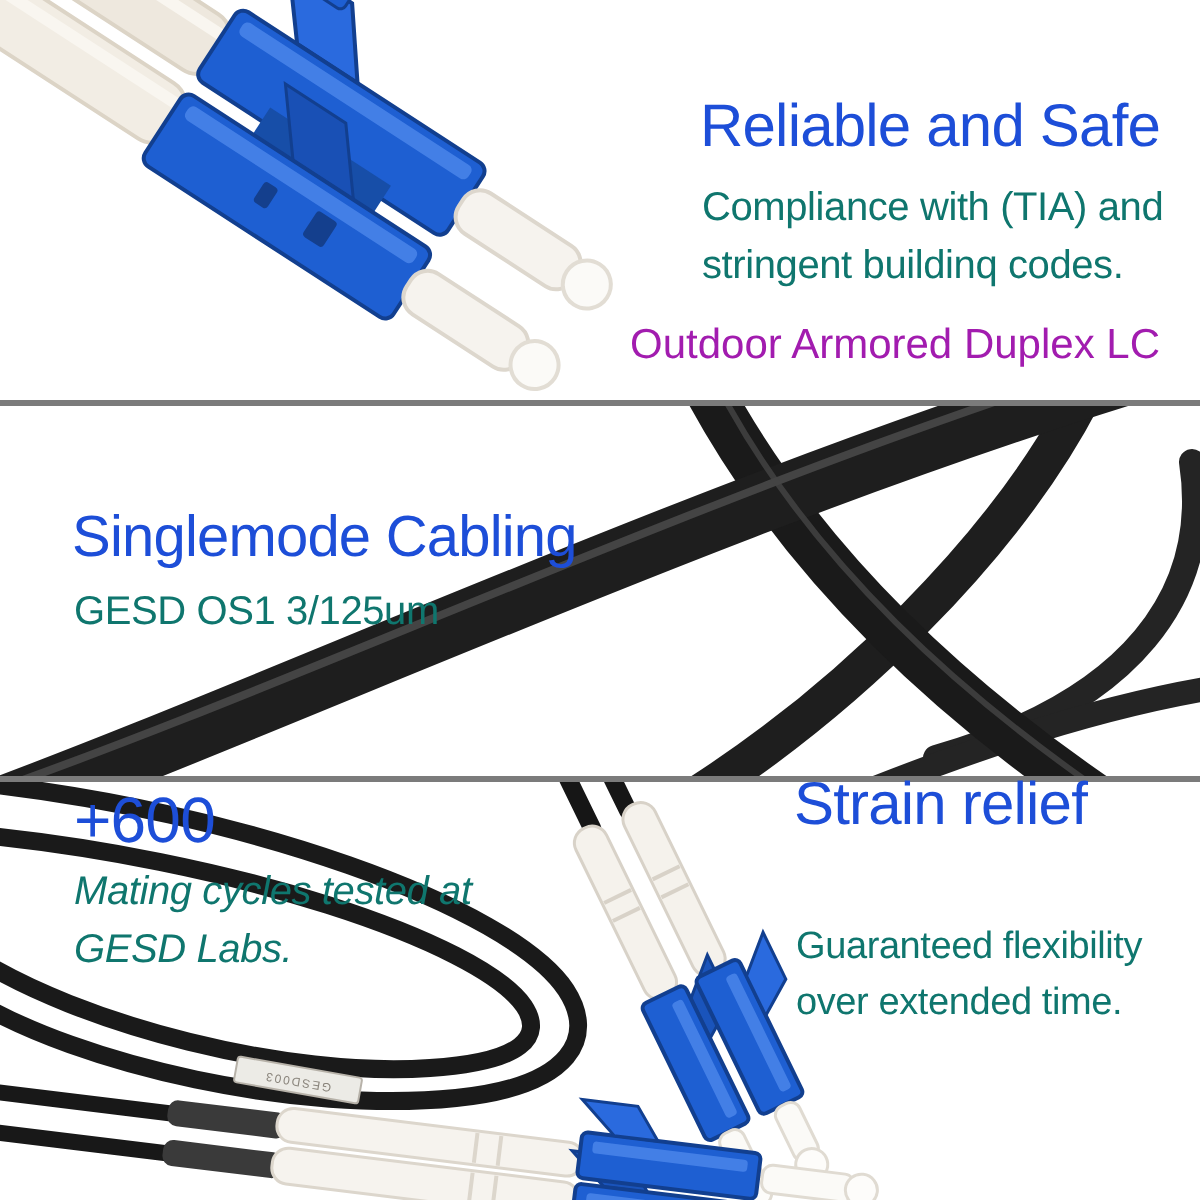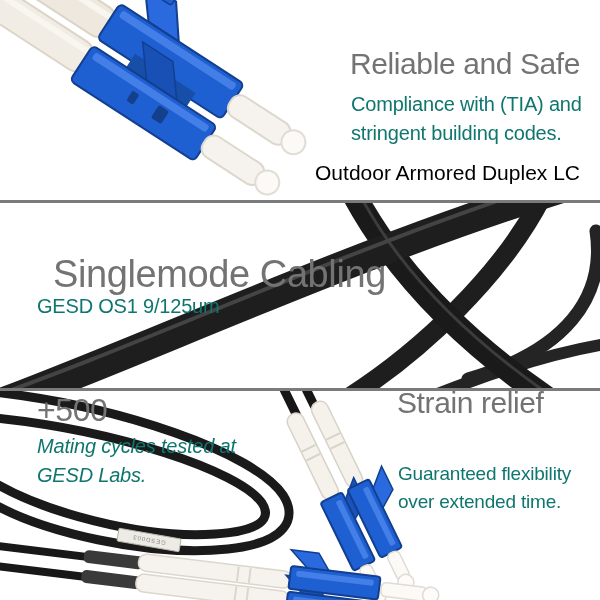--- a/index.html
+++ b/index.html
@@ -1,26 +1,26 @@
 <!DOCTYPE html>
 <html><head>
 <meta charset="utf-8">
 <style>
   html,body{margin:0;padding:0;background:#fff;}
   #stage{
     position:relative;width:600px;height:600px;overflow:hidden;background:#ffffff;
     font-family:"Liberation Sans", sans-serif;
   }
   .divider{position:absolute;left:0;width:600px;height:3px;background:#7b7b7b;z-index:5;}
-  .heading{color:#737373;letter-spacing:-0.4px;z-index:6;position:absolute;white-space:nowrap;}
+  .heading{color:#1d4ed8;letter-spacing:-0.4px;z-index:6;position:absolute;white-space:nowrap;}
   .subtext{color:#0f766e;letter-spacing:-0.2px;z-index:6;position:absolute;white-space:nowrap;}
   #top-heading{left:350px;top:47px;font-size:30px;}
   #top-sub{left:351px;top:90px;font-size:20px;line-height:29px;}
-  #top-caption{right:20px;top:161px;font-size:21px;color:#000000;text-align:right;position:absolute;z-index:6;white-space:nowrap;}
-  #mid-heading{left:36px;top:253px;font-size:38px;margin-left:17px;}
+  #top-caption{right:20px;top:161px;font-size:21px;color:#a21caf;text-align:right;position:absolute;z-index:6;white-space:nowrap;}
+  #mid-heading{left:36px;top:253px;font-size:29px;}
   #mid-sub{left:37px;top:292px;font-size:20px;line-height:28px;}
   #b-left-heading{left:37px;top:392px;font-size:32px;}
   #b-left-sub{left:37px;top:432px;font-size:20px;line-height:29px;font-style:italic;}
   #b-right-heading{left:397px;top:386px;font-size:30px;}
   #b-right-sub{left:398px;top:440px;font-size:19px;line-height:28px;margin-top:20px;}
   .photo{position:absolute;left:0;z-index:1;}
   #cable-tag{
     position:absolute;left:117px;top:533px;width:62px;height:12px;z-index:4;
     background:#ecebe6;border:1px solid #b7b2a9;border-radius:2px;
     transform:rotate(10deg);display:flex;align-items:center;justify-content:center;
@@ -81,21 +81,21 @@
       <path d="M 545 -12 C 505 70, 420 150, 343 198" stroke="#1e1e1e" stroke-width="19"></path>
       <path d="M 352 -12 C 390 60, 452 130, 548 196" stroke="#1a1a1a" stroke-width="24"></path>
       <path d="M -20 208 C 140 150, 360 46, 578 -20" stroke="#1e1e1e" stroke-width="30"></path>
       <path d="M -14 196 C 148 140, 358 40, 570 -26" stroke="#484848" stroke-width="4" opacity="0.9"></path>
       <path d="M 360 -8 C 396 60, 456 126, 544 188" stroke="#454545" stroke-width="3" opacity="0.8"></path>
     </g>
   </svg>
 
   <div id="mid-heading" class="heading">Singlemode Cabling</div>
   <div id="mid-sub" class="subtext">
-    <div>GESD OS1 9/125um</div>
+    <div>GESD OS1 3/125um</div>
   </div>
 
   <div class="divider" style="top:388px;"></div>
 
   <svg class="photo" style="top:391px;" width="600" height="209" viewBox="0 0 600 209">
 
     <g fill="none" stroke-linecap="round">
       <path d="M -15 0 C 120 14, 255 62, 283 104 C 298 127, 287 152, 228 158 C 150 166, 40 142, -15 108" stroke="#1a1a1a" stroke-width="9"></path>
       <path d="M -15 26 C 115 38, 240 80, 262 112 C 272 127, 262 140, 215 143 C 145 148, 40 122, -15 86" stroke="#1a1a1a" stroke-width="9"></path>
     </g>
@@ -136,21 +136,21 @@
       <rect x="394" y="16" width="46" height="14" rx="5" fill="#fbfaf7" stroke="#e0dbd2" stroke-width="1.5"></rect>
       <circle cx="444" cy="0" r="8" fill="#fdfcfa" stroke="#e0dbd2" stroke-width="1.5"></circle>
       <circle cx="444" cy="23" r="8" fill="#fdfcfa" stroke="#e0dbd2" stroke-width="1.5"></circle>
     </g>
   </svg>
 
   <div id="cable-tag">
     <span>GESD003</span>
   </div>
 
-  <div id="b-left-heading" class="heading">+500</div>
+  <div id="b-left-heading" class="heading">+600</div>
   <div id="b-left-sub" class="subtext">
     <div>Mating cycles tested at</div>
     <div>GESD Labs.</div>
   </div>
 
   <div id="b-right-heading" class="heading">Strain relief</div>
   <div id="b-right-sub" class="subtext">
     <div>Guaranteed flexibility</div>
     <div>over extended time.</div>
   </div>

